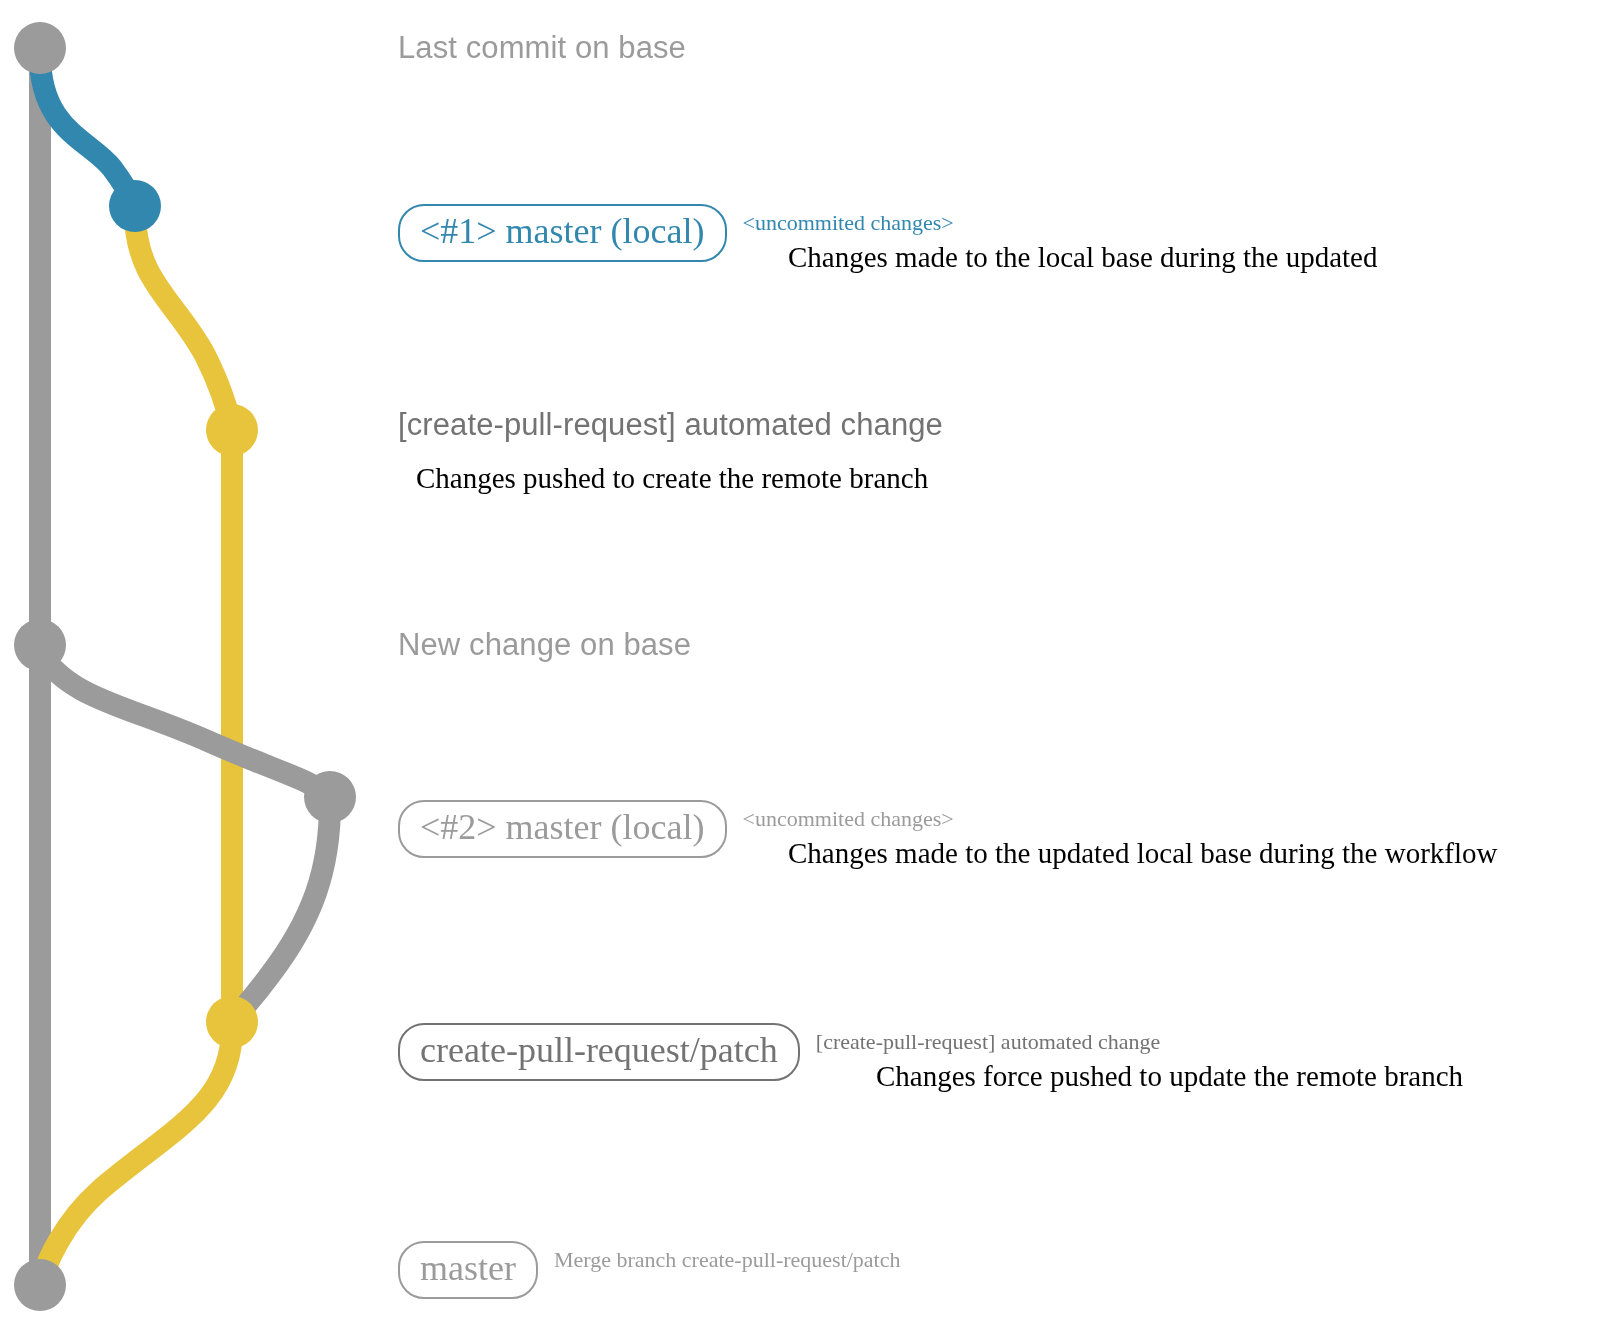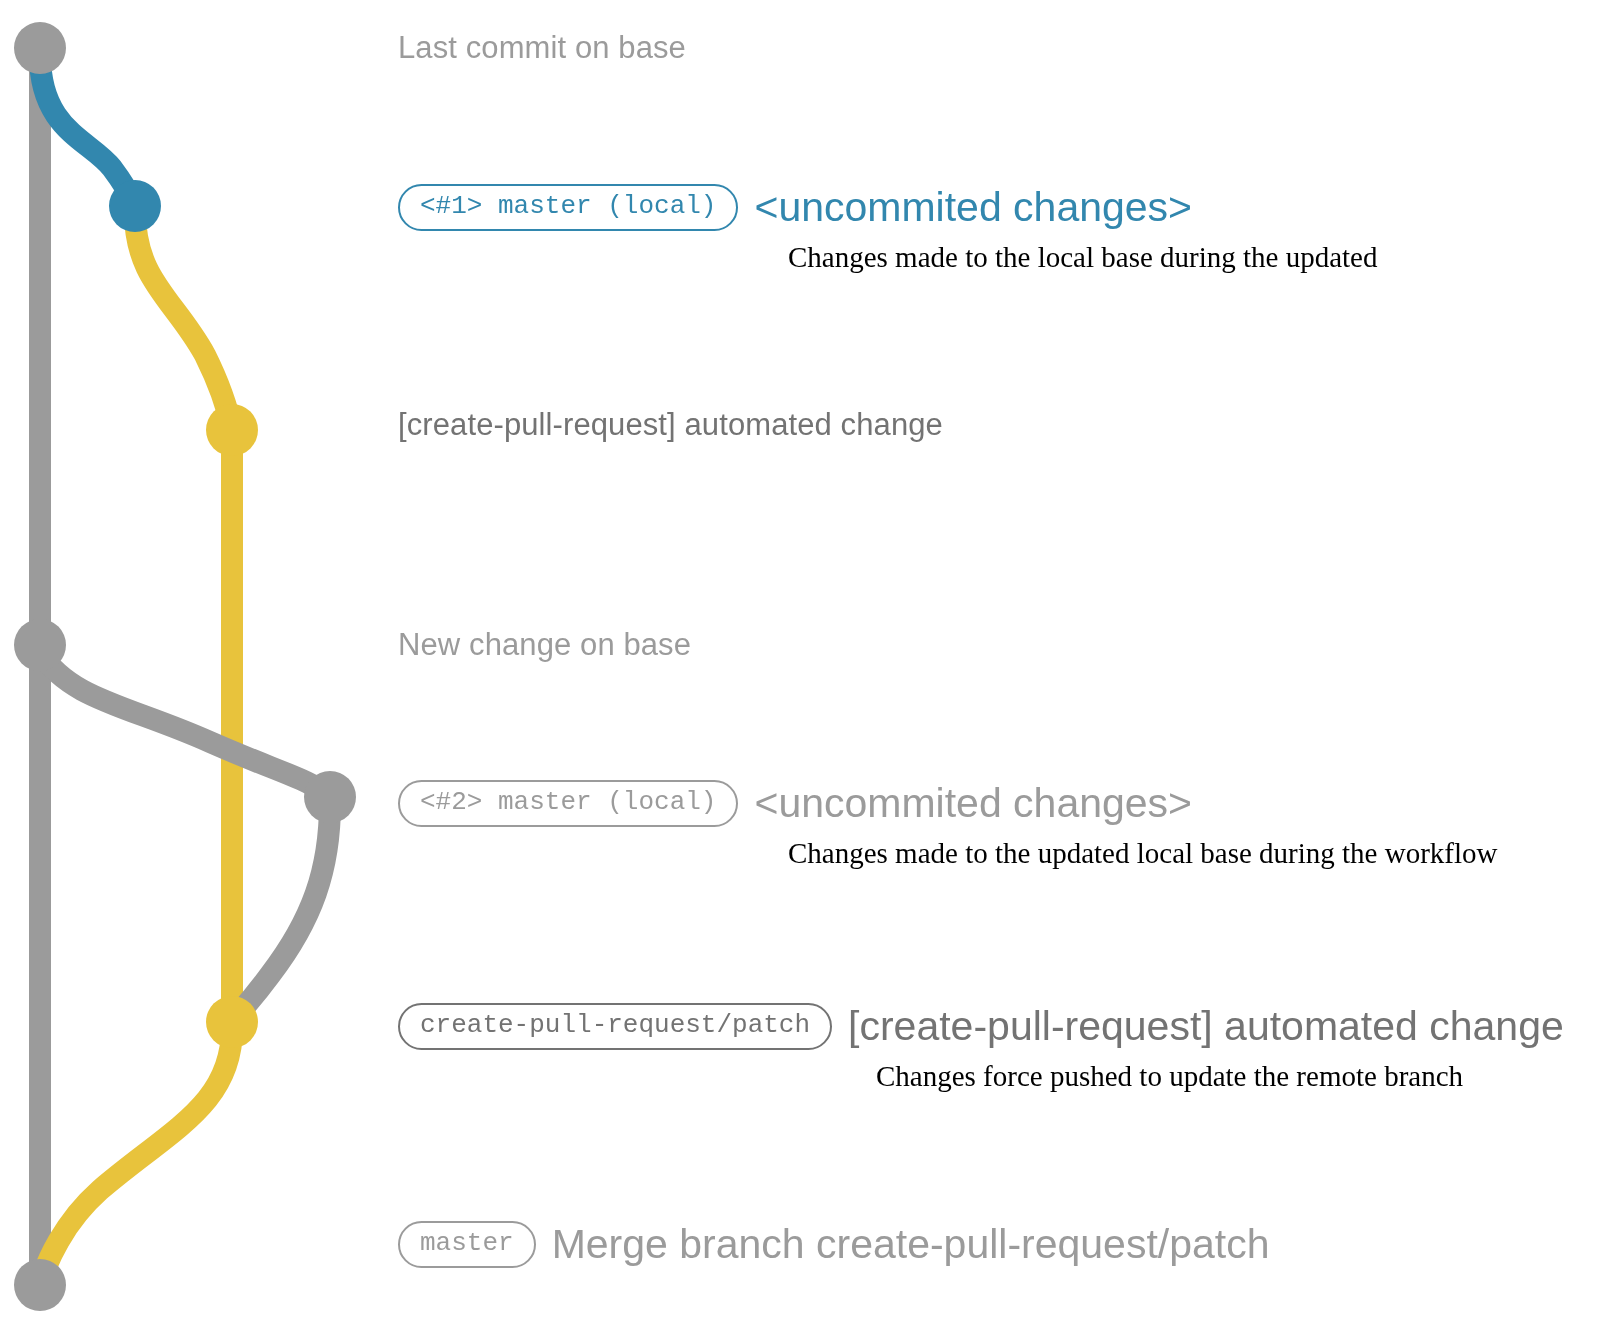--- a/index.html
+++ b/index.html
@@ -47,30 +47,31 @@
     letter-spacing: 0.1px;
     white-space: nowrap;
   }
 
   
   .badge {
     display: inline-block;
     border: 2px solid currentColor;
     border-radius: 26px;
     padding: 7px 20px 9px 20px;
-    font-family: Liberation Mono, monospace;
-    font-size: 26px;
+    font-family: Liberation Serif, serif;
+    font-size: 36px;
     line-height: 1.05;
     white-space: nowrap;
     background: #ffffff;
+    margin-top: 20px;
   }
 
   .subject {
-    font-family: Liberation Sans, sans-serif;
-    font-size: 41px;
+    font-family: Liberation Serif, serif;
+    font-size: 22px;
     white-space: nowrap;
     margin-left: 16px;
   }
 
   .commit-line {
     display: flex;
     align-items: center;
   }
 
   
@@ -133,20 +134,21 @@
       <span class="subject c-blue">&lt;uncommited changes&gt;</span>
     </div>
   </div>
   <div class="note" style="left:788px; top:241px;">Changes made to the local base during the updated</div>
 
   <div class="row" style="left:398px; top:407px;">
     <div class="commit-line">
       <span class="heading c-yellow">[create-pull-request] automated change</span>
     </div>
   </div>
+  <div class="note" style="left:416px; top:462px;">Changes pushed to create the remote branch</div>
 
   <div class="row" style="left:398px; top:627px;">
     <div class="commit-line">
       <span class="heading c-grey">New change on base</span>
     </div>
   </div>
 
   <div class="row" style="left:398px; top:780px;">
     <div class="commit-line">
       <span class="badge c-grey">&lt;#2&gt; master (local)</span>

